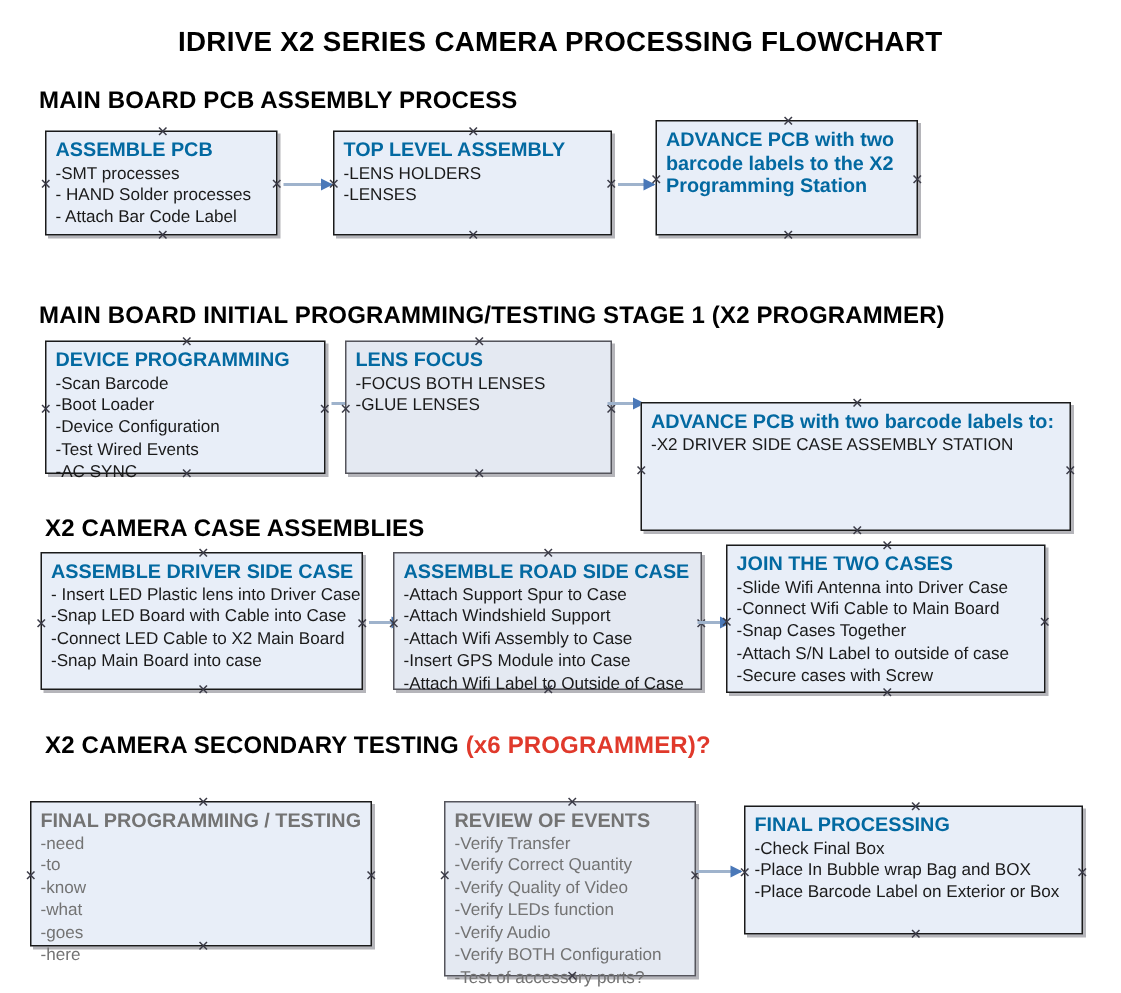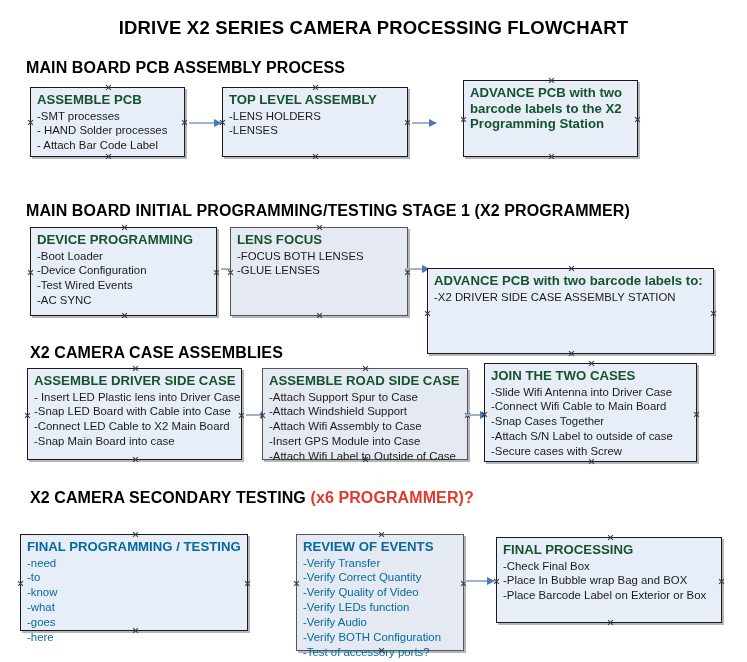--- a/index.html
+++ b/index.html
@@ -53,37 +53,37 @@
     box-shadow: 2px 2px 0 rgba(120,120,130,0.55);
     padding: 4px 5px 3px 6px;
   }
   .node.shade {
     background: #e4e9f2;
     border-color: #55555c;
   }
   .node .node-title {
     font-size: 13.2px;
     font-weight: bold;
-    color: #14532d;
+    color: #0369a1;
     line-height: 1.18;
     white-space: nowrap;
     margin-bottom: 1px;
   }
   .node .node-title.wrap {
     white-space: normal;
   }
   .node .node-line {
     font-size: 11.4px;
     color: #1a1a1a;
     line-height: 1.30;
     white-space: nowrap;
   }
   .node.red .node-title,
   .node.red .node-line {
-    color: #0369a1;
+    color: #737373;
   }
   .node.overflow {
     overflow: visible;
   }
 
   
   .handle {
     position: absolute;
     width: 7px;
     height: 7px;
@@ -149,32 +149,33 @@
     <span class="handle" style="left:89px; top:-4px;"></span>
     <span class="handle" style="left:89px; bottom:-4px;"></span>
     <span class="handle" style="left:-4px; top:31px;"></span>
     <span class="handle" style="right:-4px; top:31px;"></span>
   </div>
 
   <div class="conn" style="left:412px; top:122px; width:24px;">
     <span class="arrow"></span>
   </div>
 
-  <div class="node" style="left:463px; top:80px; width:175px; height:77px;">
+  <div class="node" style="left:437px; top:80px; width:175px; height:77px;">
     <div class="node-title wrap">ADVANCE PCB with two barcode labels to the  X2 Programming Station</div>
     <span class="handle" style="left:84px; top:-4px;"></span>
     <span class="handle" style="left:84px; bottom:-4px;"></span>
     <span class="handle" style="left:-4px; top:35px;"></span>
     <span class="handle" style="right:-4px; top:35px;"></span>
   </div>
 
   <div class="section-heading" style="left:26px; top:202px;">MAIN BOARD INITIAL PROGRAMMING/TESTING STAGE 1 (X2 PROGRAMMER)</div>
 
   <div class="node" style="left:30px; top:227px; width:187px; height:89px;">
     <div class="node-title">DEVICE PROGRAMMING</div>
+    <div class="node-line">-Scan Barcode</div>
     <div class="node-line">-Boot Loader</div>
     <div class="node-line">-Device Configuration</div>
     <div class="node-line">-Test Wired Events</div>
     <div class="node-line">-AC SYNC</div>
     <span class="handle" style="left:90px; top:-4px;"></span>
     <span class="handle" style="left:90px; bottom:-4px;"></span>
     <span class="handle" style="left:-4px; top:41px;"></span>
     <span class="handle" style="right:-4px; top:41px;"></span>
   </div>
 

